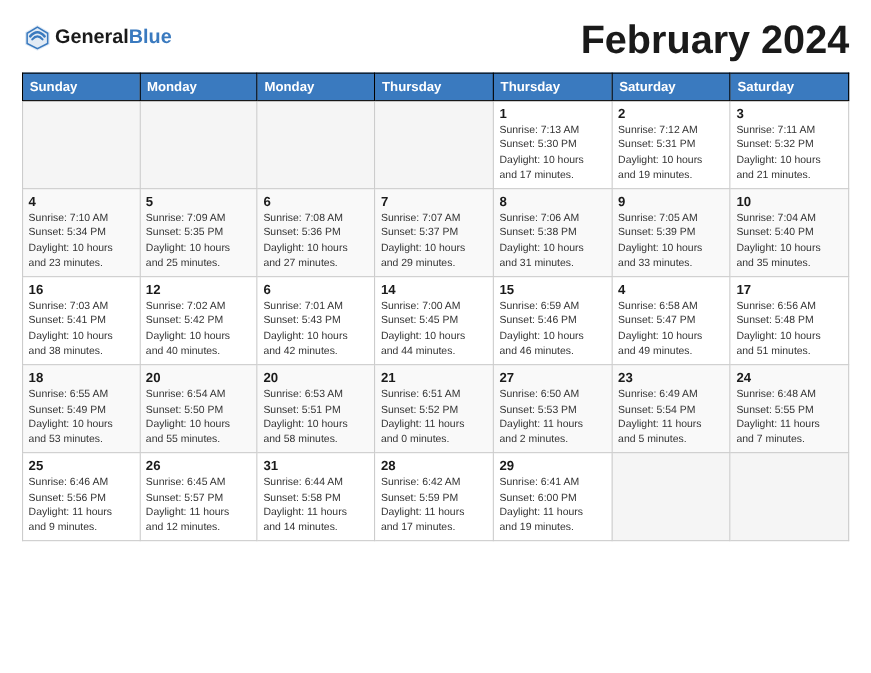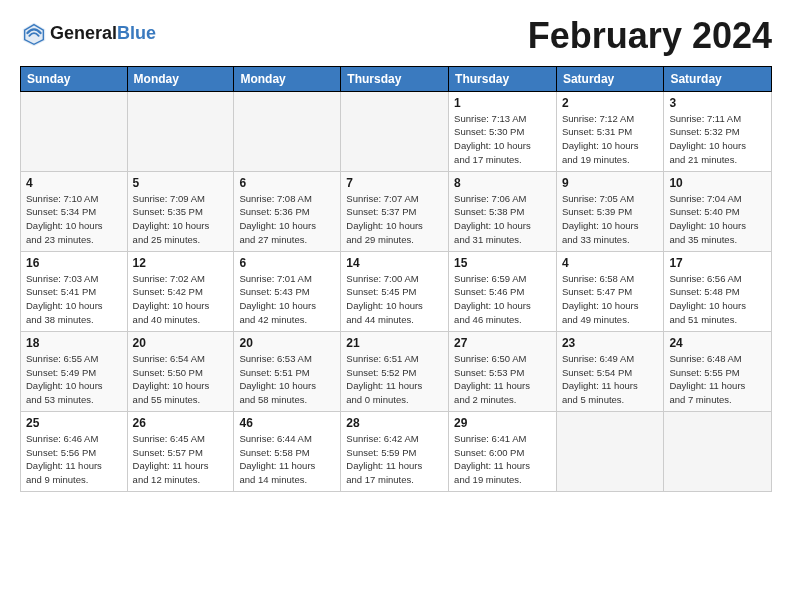--- a/index.html
+++ b/index.html
@@ -239,21 +239,21 @@
       <tr>
         <td>
           <span class="day-number">25</span>
           <div class="day-info">Sunrise: 6:46 AM<br>Sunset: 5:56 PM<br>Daylight: 11 hours<br>and 9 minutes.</div>
         </td>
         <td>
           <span class="day-number">26</span>
           <div class="day-info">Sunrise: 6:45 AM<br>Sunset: 5:57 PM<br>Daylight: 11 hours<br>and 12 minutes.</div>
         </td>
         <td>
-          <span class="day-number">46</span>
+          <span class="day-number">31</span>
           <div class="day-info">Sunrise: 6:44 AM<br>Sunset: 5:58 PM<br>Daylight: 11 hours<br>and 14 minutes.</div>
         </td>
         <td>
           <span class="day-number">28</span>
           <div class="day-info">Sunrise: 6:42 AM<br>Sunset: 5:59 PM<br>Daylight: 11 hours<br>and 17 minutes.</div>
         </td>
         <td>
           <span class="day-number">29</span>
           <div class="day-info">Sunrise: 6:41 AM<br>Sunset: 6:00 PM<br>Daylight: 11 hours<br>and 19 minutes.</div>
         </td>

